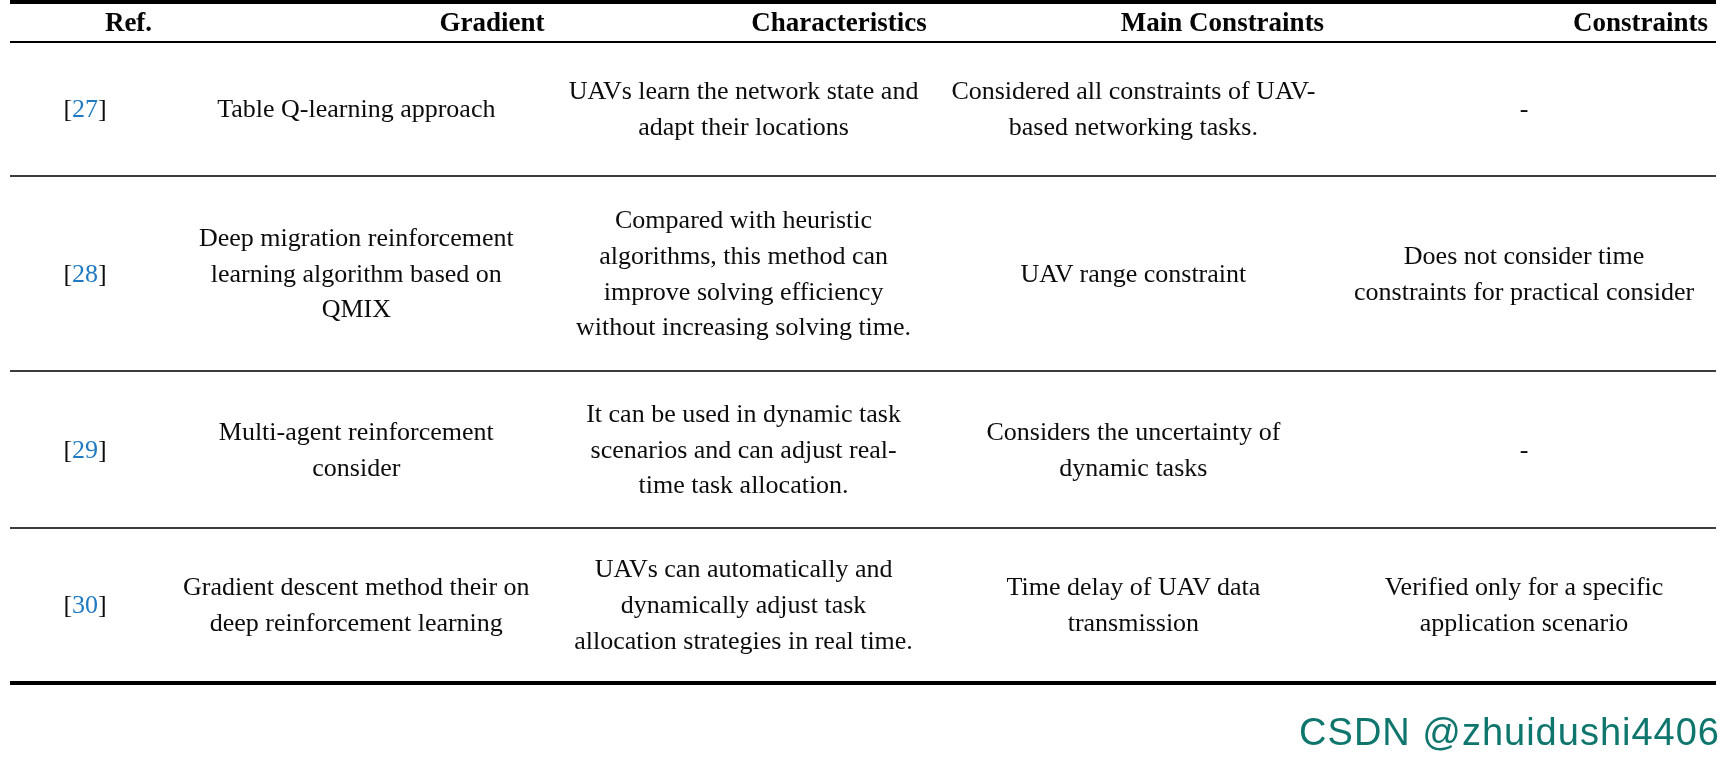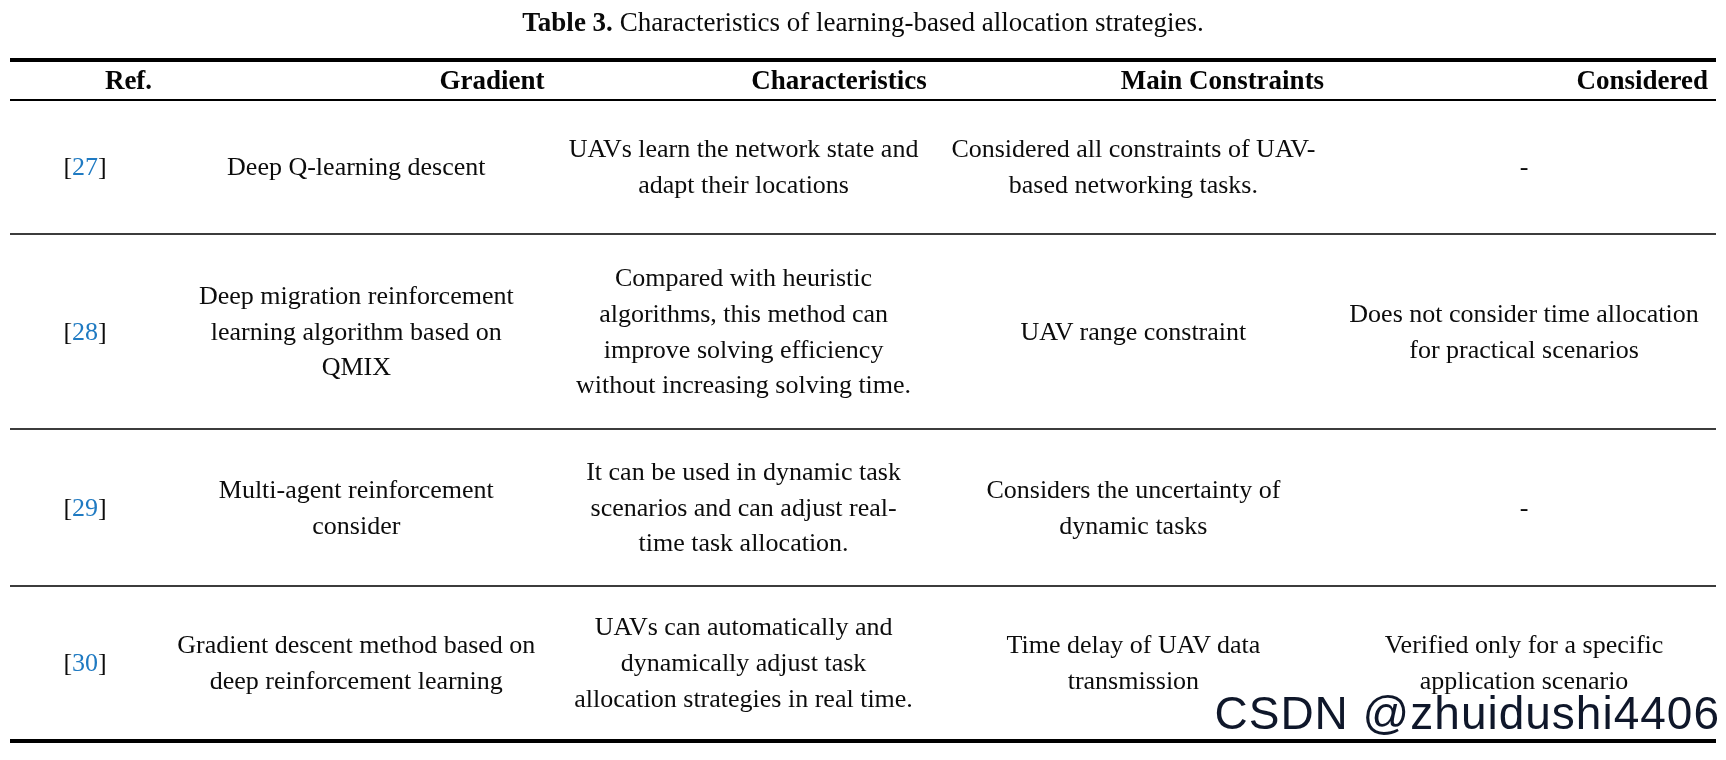--- a/index.html
+++ b/index.html
@@ -57,80 +57,77 @@
   tr.row-3 { height: 157px; }
   tr.row-4 { height: 155px; }
 
   .ref-cell { white-space: nowrap; }
   .ref-num { color: #1f7ac2; cursor: pointer; }
 
   
   .watermark {
     position: absolute;
     right: 6px;
-    bottom: 20px;
+    bottom: 6px;
     font-family: "Liberation Sans", "DejaVu Sans", sans-serif;
-    font-size: 46px;
+    font-size: 38px;
     letter-spacing: 1px;
-    color: #0f172a;
+    color: #0f766e;
     text-shadow: 1px 1px 0 #ffffff;
     pointer-events: none;
   }
 </style>
 </head>
 <body>
 
 <div class="page">
 
-  <div class="caption">
-    <span class="caption-label">Table 3.</span><span> Characteristics of learning-based allocation strategies.</span>
-  </div>
 
   <table class="paper-table">
     <colgroup>
       <col style="width:8.8%">
       <col style="width:23.0%">
       <col style="width:22.4%">
       <col style="width:23.3%">
       <col style="width:22.5%">
     </colgroup>
     <thead>
       <tr>
         <th>Ref.</th>
         <th>Gradient</th>
         <th>Characteristics</th>
         <th>Main Constraints</th>
-        <th>Considered</th>
+        <th>Constraints</th>
       </tr>
     </thead>
     <tbody>
       <tr class="row-1">
         <td class="ref-cell"><span>[</span><span class="ref-num">27</span><span>]</span></td>
-        <td>Deep Q-learning descent</td>
+        <td>Table Q-learning approach</td>
         <td>UAVs learn the network state and adapt their locations</td>
         <td>Considered all constraints of UAV-based networking tasks.</td>
         <td>-</td>
       </tr>
       <tr class="row-2">
         <td class="ref-cell"><span>[</span><span class="ref-num">28</span><span>]</span></td>
         <td>Deep migration reinforcement learning algorithm based on QMIX</td>
         <td>Compared with heuristic algorithms, this method can improve solving efficiency without increasing solving time.</td>
         <td>UAV range constraint</td>
-        <td>Does not consider time allocation for practical scenarios</td>
+        <td>Does not consider time constraints for practical consider</td>
       </tr>
       <tr class="row-3">
         <td class="ref-cell"><span>[</span><span class="ref-num">29</span><span>]</span></td>
         <td>Multi-agent reinforcement consider</td>
         <td>It can be used in dynamic task scenarios and can adjust real-time task allocation.</td>
         <td>Considers the uncertainty of dynamic tasks</td>
         <td>-</td>
       </tr>
       <tr class="row-4">
         <td class="ref-cell"><span>[</span><span class="ref-num">30</span><span>]</span></td>
-        <td>Gradient descent method based on deep reinforcement learning</td>
+        <td>Gradient descent method their on deep reinforcement learning</td>
         <td>UAVs can automatically and dynamically adjust task allocation strategies in real time.</td>
         <td>Time delay of UAV data transmission</td>
         <td>Verified only for a specific application scenario</td>
       </tr>
     </tbody>
   </table>
 
   <div class="watermark">CSDN @zhuidushi4406</div>
 
 </div>

